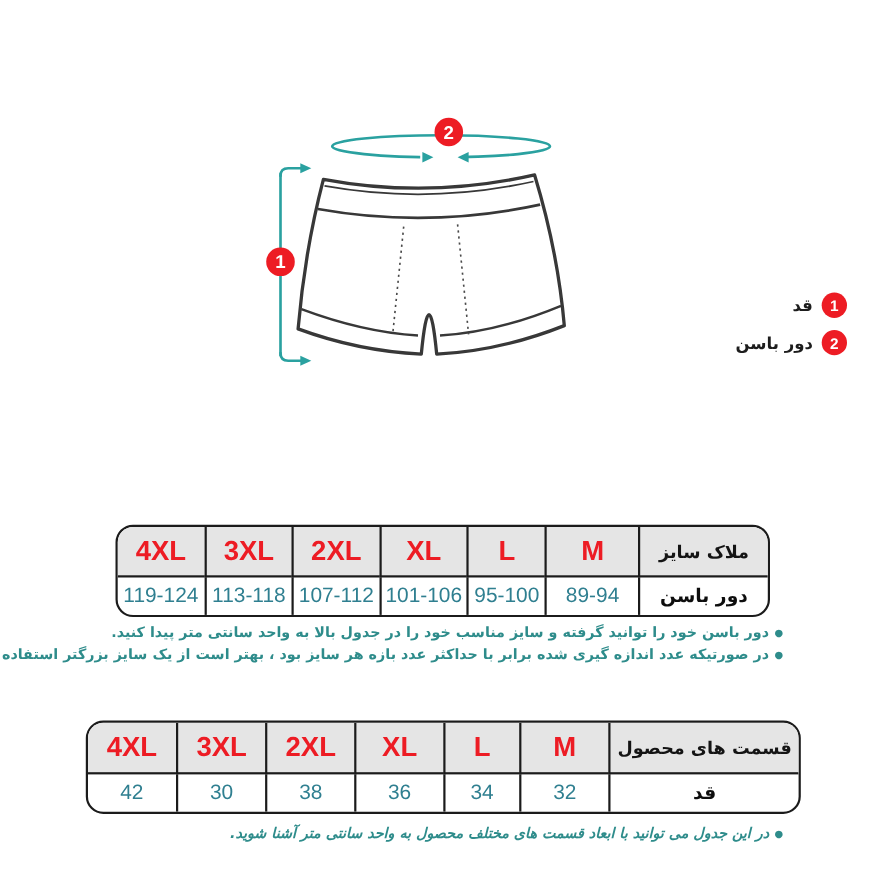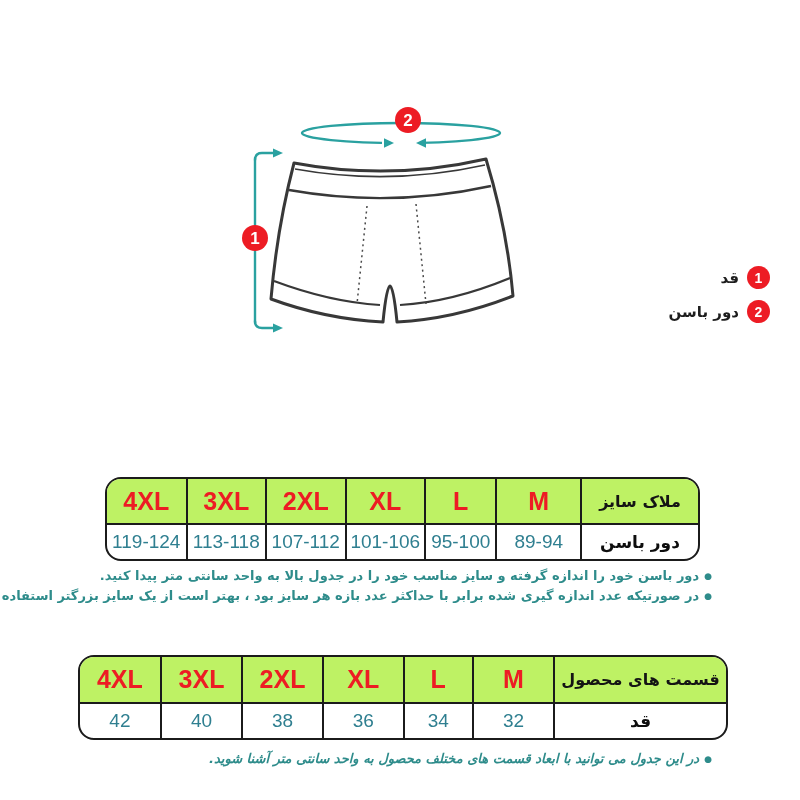--- a/index.html
+++ b/index.html
@@ -25,21 +25,21 @@
   
   .tbl-wrap { position:absolute; border:2px solid #1b1b1b; border-radius:16px; overflow:hidden; background:#fff; }
   #table1 { left:105px; top:477px; width:591px; height:80px; }
   #table2 { left:78px;  top:655px; width:646px; height:81px; }
   .gtable { border-collapse:collapse; width:100%; height:100%; direction:rtl; table-layout:fixed; }
   .gtable td { border:2px solid #1b1b1b; text-align:center; vertical-align:middle; padding:0; }
   .gtable tr:first-child td { border-top:0; }
   .gtable tr:last-child td { border-bottom:0; }
   .gtable td:first-child { border-right:0; }
   .gtable td:last-child { border-left:0; }
-  .gtable tr.hdr td { background:#bef264; }
+  .gtable tr.hdr td { background:#e5e5e5; }
   td.size   { color:#ED1C24; font-family:"Liberation Sans",sans-serif; font-weight:700; font-size:25px; }
   td.val    { color:#2f7f90; font-family:"Liberation Sans",sans-serif; font-weight:400; font-size:19px; }
   td.hlabel { color:#141414; font-weight:600; font-size:16px; }
   td.rlabel { color:#0d0d0d; font-weight:700; font-size:17px; }
 
   
   .notes { position:absolute; right:88px; direction:rtl; text-align:right;
            color:#2e8c8b; font-size:13px; font-weight:700; line-height:19px; }
   #notes1 { top:566px; }
   #notes2 { top:749px;font-style:italic; }
@@ -127,21 +127,21 @@
         <td class="val">107-112</td>
         <td class="val">113-118</td>
         <td class="val">119-124</td>
       </tr>
     </tbody>
       </table>
   </div>
 
   <div class="notes" id="notes1">
     <div class="note-row">
-      <span class="bullet">●</span><span>دور باسن خود را اندازه گرفته و سایز مناسب خود را در جدول بالا به واحد سانتی متر پیدا کنید.</span>
+      <span class="bullet">●</span><span>دور باسن خود را توانید گرفته و سایز مناسب خود را در جدول بالا به واحد سانتی متر پیدا کنید.</span>
     </div>
     <div class="note-row">
       <span class="bullet">●</span><span>در صورتیکه عدد اندازه گیری شده برابر با حداکثر عدد بازه هر سایز بود ، بهتر است از یک سایز بزرگتر استفاده نمایید.</span>
     </div>
   </div>
 
 
   <div class="tbl-wrap" id="table2">
     <table class="gtable">
       <colgroup>
@@ -162,21 +162,21 @@
         <td class="size">2XL</td>
         <td class="size">3XL</td>
         <td class="size">4XL</td>
       </tr>
       <tr>
         <td class="rlabel">قد</td>
         <td class="val">32</td>
         <td class="val">34</td>
         <td class="val">36</td>
         <td class="val">38</td>
-        <td class="val">40</td>
+        <td class="val">30</td>
         <td class="val">42</td>
       </tr>
     </tbody>
       </table>
   </div>
 
   <div class="notes" id="notes2">
     <div class="note-row">
       <span class="bullet">●</span><span>در این جدول می توانید با ابعاد قسمت های مختلف محصول به واحد سانتی متر آشنا شوید.</span>
     </div>

